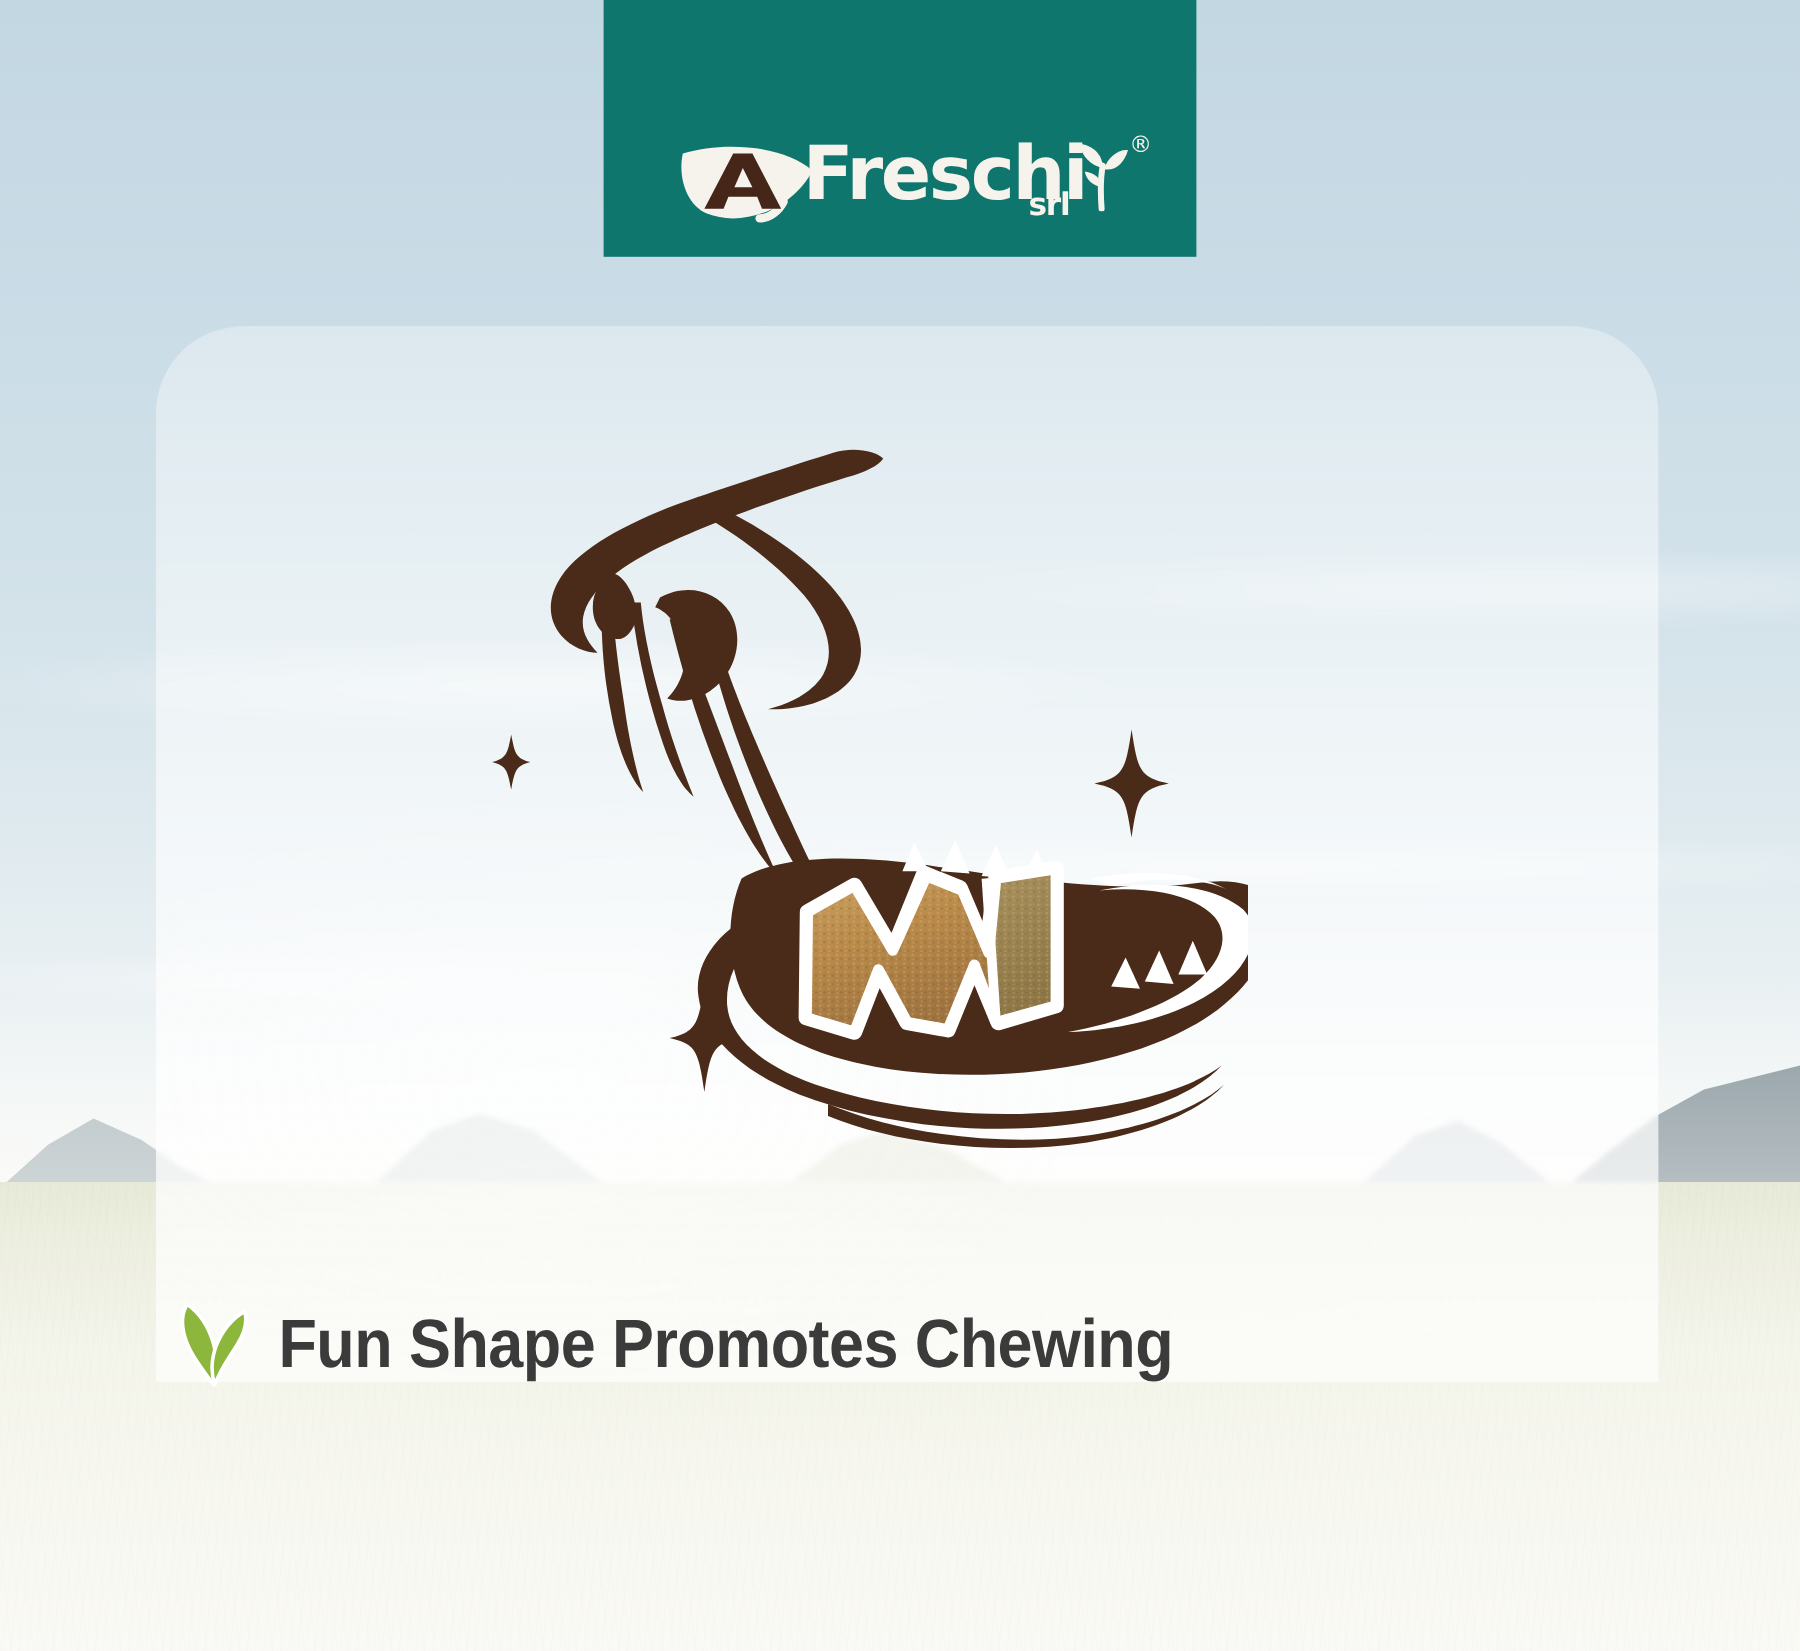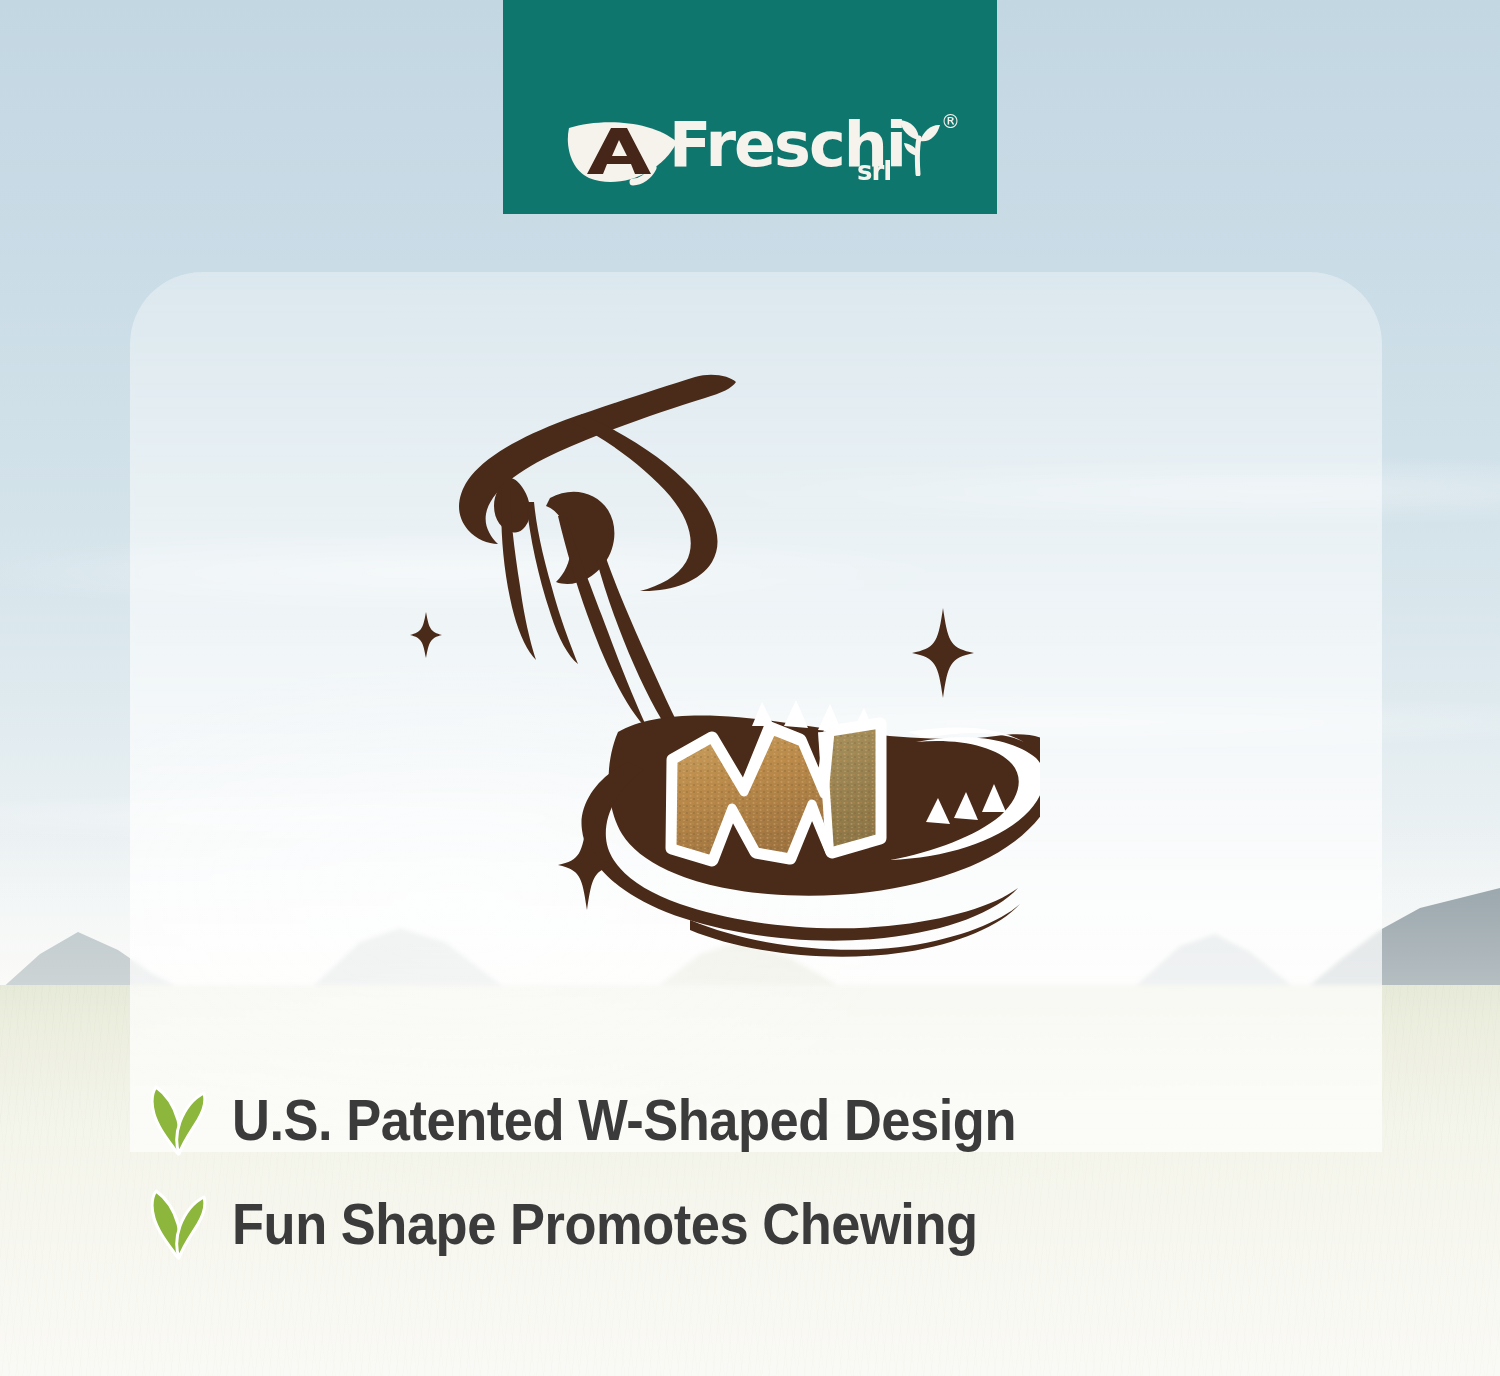--- a/index.html
+++ b/index.html
@@ -358,27 +358,20 @@
         <path d="M25,25 C28,15 37,8 45,9 C42,20 34,27 25,25 Z" fill="#f6f2ec"></path>
         <path d="M23,40 C16,39 10,34 9,27 C17,28 23,33 23,40 Z" fill="#f6f2ec"></path>
       </svg>
 
       <div class="logo-reg">®</div>
     </div>
   </div>
 
   <div class="bullets">
 
-    <div class="bullet-row">
-      <svg class="bullet-leaf" viewBox="0 0 60 72">
-        <path d="M30,70 C20,56 10,44 6,30 C3,19 4,9 8,3 C18,10 26,22 30,36 C33,47 33,60 30,70 Z" fill="#8cb63c" stroke="#ffffff" stroke-width="3" stroke-linejoin="round"></path>
-        <path d="M31,70 C36,56 44,46 50,36 C56,26 58,16 56,9 C46,14 37,25 32,38 C28,49 28,61 31,70 Z" fill="#8cb63c" stroke="#ffffff" stroke-width="3" stroke-linejoin="round"></path>
-      </svg>
-      <div class="bullet-text">U.S. Patented W-Shaped Design</div>
-    </div>
 
 
     <div class="bullet-row">
       <svg class="bullet-leaf" viewBox="0 0 60 72">
         <path d="M30,70 C20,56 10,44 6,30 C3,19 4,9 8,3 C18,10 26,22 30,36 C33,47 33,60 30,70 Z" fill="#8cb63c" stroke="#ffffff" stroke-width="3" stroke-linejoin="round"></path>
         <path d="M31,70 C36,56 44,46 50,36 C56,26 58,16 56,9 C46,14 37,25 32,38 C28,49 28,61 31,70 Z" fill="#8cb63c" stroke="#ffffff" stroke-width="3" stroke-linejoin="round"></path>
       </svg>
       <div class="bullet-text">Fun Shape Promotes Chewing</div>
     </div>
 

